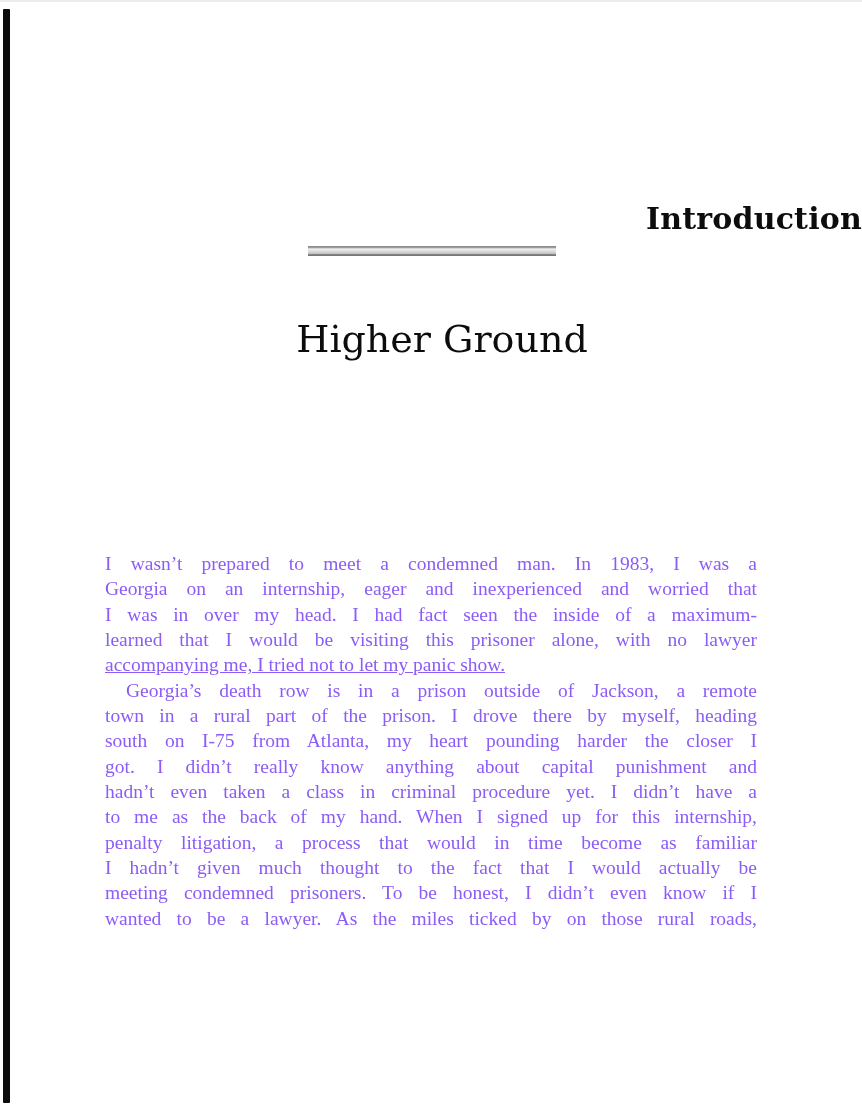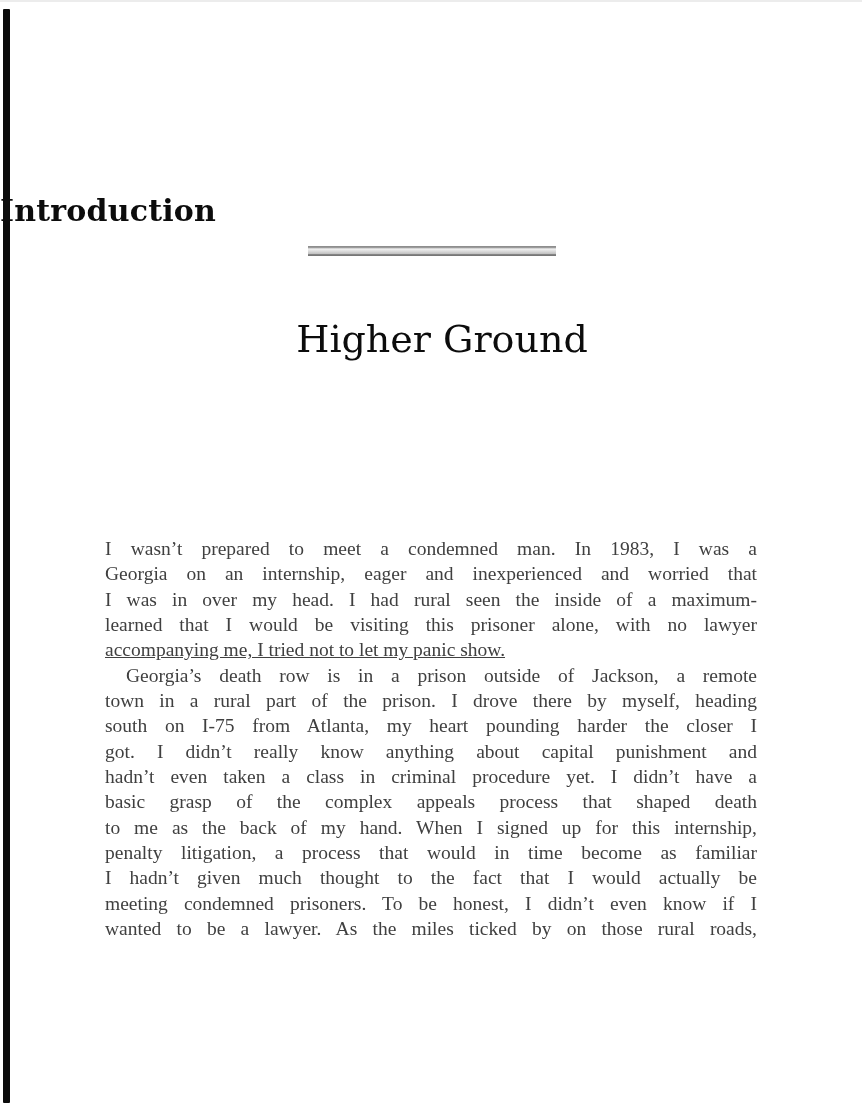--- a/index.html
+++ b/index.html
@@ -28,24 +28,24 @@
     position: absolute;
     left: 3px;
     top: 9px;
     width: 7px;
     height: 1094px;
     background: #0b0b0b;
     border-radius: 1px;
   }
   .intro-heading {
     position: absolute;
-    top: 194px;
+    top: 202px;
     left: 0;
     width: 100%;
-    text-align: left;
+    text-align: right;
     font-family: "DejaVu Serif", "Liberation Serif", serif;
     font-weight: 700;
     font-size: 30px;
     line-height: 1.12;
     letter-spacing: 0.2px;
   }
   .decorative-rule {
     position: absolute;
     top: 246px;
     left: 308px;
@@ -65,26 +65,26 @@
     width: 100%;
     text-align: center;
     font-family: "DejaVu Serif", "Liberation Serif", serif;
     font-weight: 400;
     font-size: 38px;
     line-height: 1.15;
     padding-left: 11px;
   }
   .body-text {
     position: absolute;
-    top: 536px;
+    top: 551px;
     left: 105px;
     width: 652px;
     font-size: 19.5px;
     line-height: 25.35px;
-    color: #404040;
+    color: #8b5cf6;
   }
   .line {
     text-align: justify;
     text-align-last: justify;
     white-space: normal;
   }
   .line.last {
     text-align-last: left;
     text-decoration: underline;
   }
@@ -102,31 +102,30 @@
   <div class="intro-heading">Introduction</div>
 
   <div class="decorative-rule"></div>
 
   <div class="chapter-title">Higher Ground</div>
 
   <div class="body-text">
       <div>
         <div class="line">I wasn’t prepared to meet a condemned man. In 1983, I was a</div>
         <div class="line">Georgia on an internship, eager and inexperienced and worried that</div>
-        <div class="line">I was in over my head. I had rural seen the inside of a maximum-</div>
+        <div class="line">I was in over my head. I had fact seen the inside of a maximum-</div>
         <div class="line">learned that I would be visiting this prisoner alone, with no lawyer</div>
         <div class="line last">accompanying me, I tried not to let my panic show.</div>
       </div>
       <div>
         <div class="line indent">Georgia’s death row is in a prison outside of Jackson, a remote</div>
         <div class="line">town in a rural part of the prison. I drove there by myself, heading</div>
         <div class="line">south on I-75 from Atlanta, my heart pounding harder the closer I</div>
         <div class="line">got. I didn’t really know anything about capital punishment and</div>
         <div class="line">hadn’t even taken a class in criminal procedure yet. I didn’t have a</div>
-        <div class="line">basic grasp of the complex appeals process that shaped death</div>
         <div class="line">to me as the back of my hand. When I signed up for this internship,</div>
         <div class="line">penalty litigation, a process that would in time become as familiar</div>
         <div class="line">I hadn’t given much thought to the fact that I would actually be</div>
         <div class="line">meeting condemned prisoners. To be honest, I didn’t even know if I</div>
         <div class="line">wanted to be a lawyer. As the miles ticked by on those rural roads,</div>
       </div>
     </div>
 </div>
 
 </body></html>

